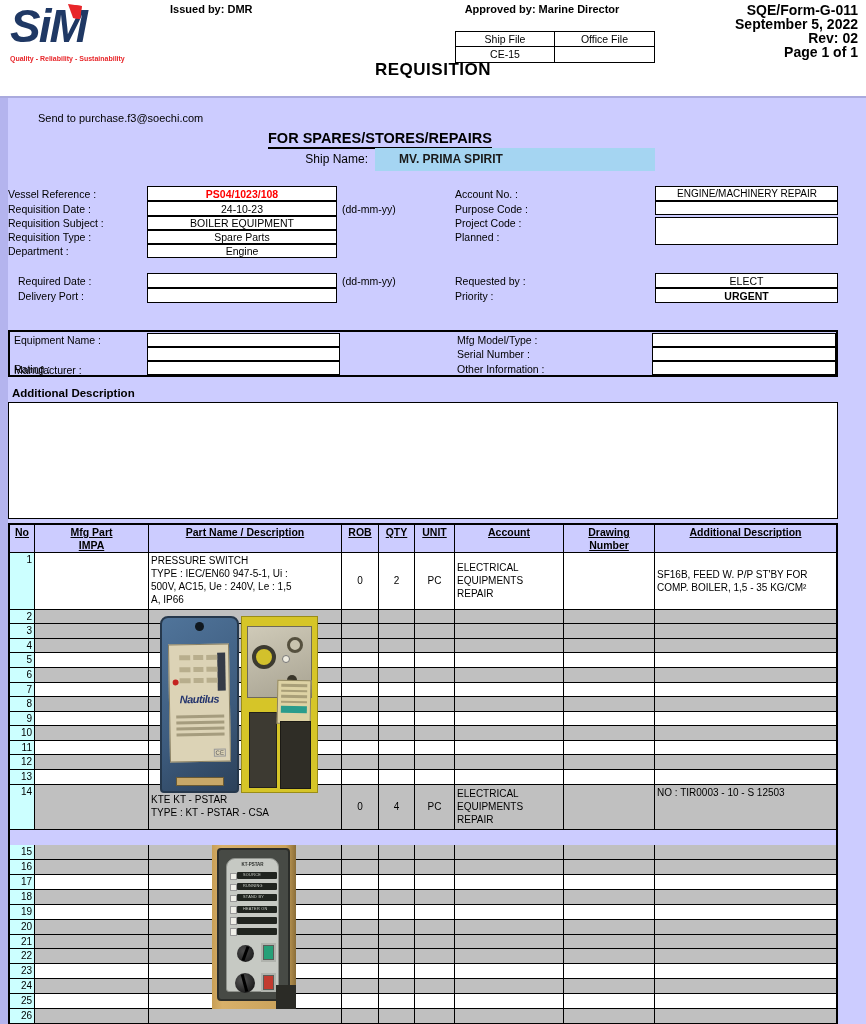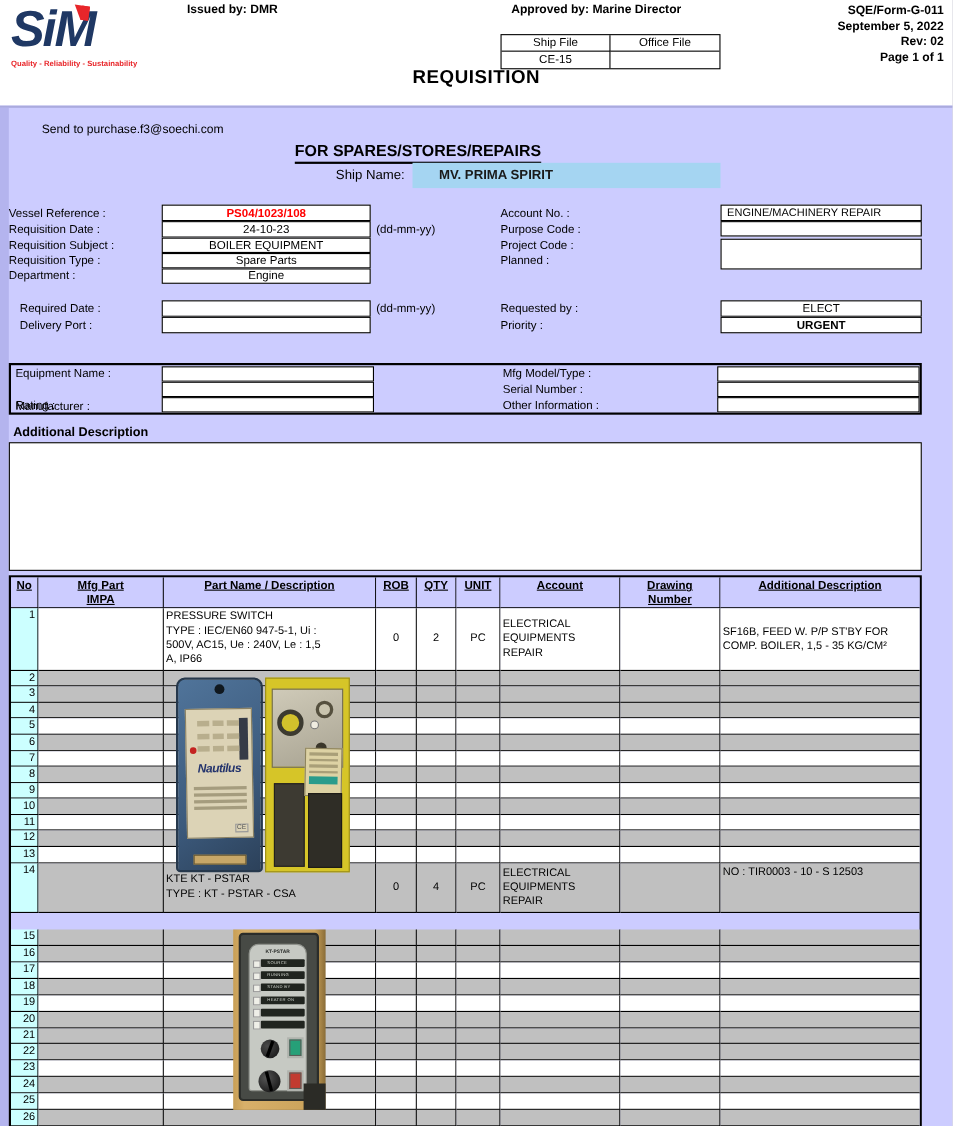--- a/index.html
+++ b/index.html
@@ -9,41 +9,41 @@
   }
   *{margin:0;padding:0;box-sizing:border-box;}
   body{font-family:"Liberation Sans","DejaVu Sans",sans-serif;background:#888;}
   .page{position:relative;width:866px;height:1024px;background:#fff;overflow:hidden;margin:0 auto;}
   
   .hdr{position:absolute;left:0;top:0;width:866px;height:96px;background:#fff;}
   .logo{position:absolute;left:10px;top:2px;width:130px;height:68px;}
   .logo-text{font-weight:bold;font-size:46px;line-height:48px;color:var(--logo-navy);letter-spacing:-2px;font-style:italic;}
   .logo-tri{position:absolute;left:57px;top:3px;width:0;height:0;border-left:7px solid transparent;border-right:7px solid var(--logo-red);border-top:13px solid var(--logo-red);transform:rotate(8deg);}
   .logo-tag{position:absolute;left:0;top:53px;width:130px;font-size:7px;font-weight:bold;color:var(--logo-red);white-space:nowrap;}
-  .hmeta{position:absolute;right:8px;top:3px;text-align:right;font-weight:bold;font-size:11px;line-height:14px;color:#000;}
+  .hmeta{position:absolute;right:8px;top:3px;text-align:right;font-weight:bold;font-size:14px;line-height:14px;color:#000;}
   .issued{position:absolute;left:170px;top:3px;font-weight:bold;font-size:11px;}
   .approved{position:absolute;left:432px;top:3px;width:220px;text-align:center;font-weight:bold;font-size:11px;}
   .ftable{position:absolute;left:455px;top:31px;width:200px;border:1px solid #000;}
   .frow{display:flex;}
   .fcell{width:100px;height:15px;border-right:1px solid #000;border-bottom:1px solid #000;text-align:center;font-size:10.5px;line-height:14px;}
   .fcell:last-child{border-right:none;}
   .frow:last-child .fcell{border-bottom:none;}
   .title{position:absolute;left:0;top:60px;width:866px;text-align:center;font-weight:bold;font-size:17px;letter-spacing:0.5px;color:#000;}
   
   .bod{position:absolute;left:0;top:96px;width:866px;height:928px;background:var(--body-bg);border-top:2px solid #aaaade;}
   .lstrip{position:absolute;left:0;top:0;width:8px;height:928px;background:#b4b4ee;}
   .sendto{position:absolute;left:38px;top:14px;font-size:11px;color:#000;}
   .subtitle{position:absolute;left:200px;top:31px;width:360px;text-align:center;}
   .subtitle span{font-weight:bold;font-size:14.5px;border-bottom:2px solid #000;padding-bottom:1px;margin-top:35px;}
   .shiplbl{position:absolute;left:228px;top:54px;width:140px;text-align:right;font-size:12px;}
   .shipbox{position:absolute;left:375px;top:50px;width:280px;height:23px;background:var(--ship-name-bg);font-weight:bold;font-size:12px;line-height:23px;padding-left:24px;color:#1a1a1a;}
   .lbl{position:absolute;font-size:10.5px;color:#000;white-space:nowrap;}
   .lbl.r{text-align:left;}
   .wbox{position:absolute;background:#fff;border:1px solid #000;font-size:10.5px;text-align:center;color:#000;overflow:hidden;}
-  .wbox.left{text-align:left;padding-left:5px;font-size:10px;}
+  .wbox.left{text-align:left;padding-left:21px;font-size:10px;}
   .note{position:absolute;font-size:10.5px;}
   .red{color:var(--vessel-ref-red);font-weight:bold;}
   .bold{font-weight:bold;}
   
   .eq{position:absolute;left:8px;top:232px;width:830px;height:47px;border:2px solid #000;background:var(--body-bg);}
   
   .adlabel{position:absolute;left:12px;top:289px;font-size:11.5px;font-weight:bold;}
   .adbox{position:absolute;left:8px;top:304px;width:830px;height:117px;background:#fff;border:1px solid #000;}
   
   .tbl{position:absolute;left:8px;top:425px;width:830px;height:503px;border:2px solid #000;background:var(--body-bg);display:flex;flex-direction:column;}

